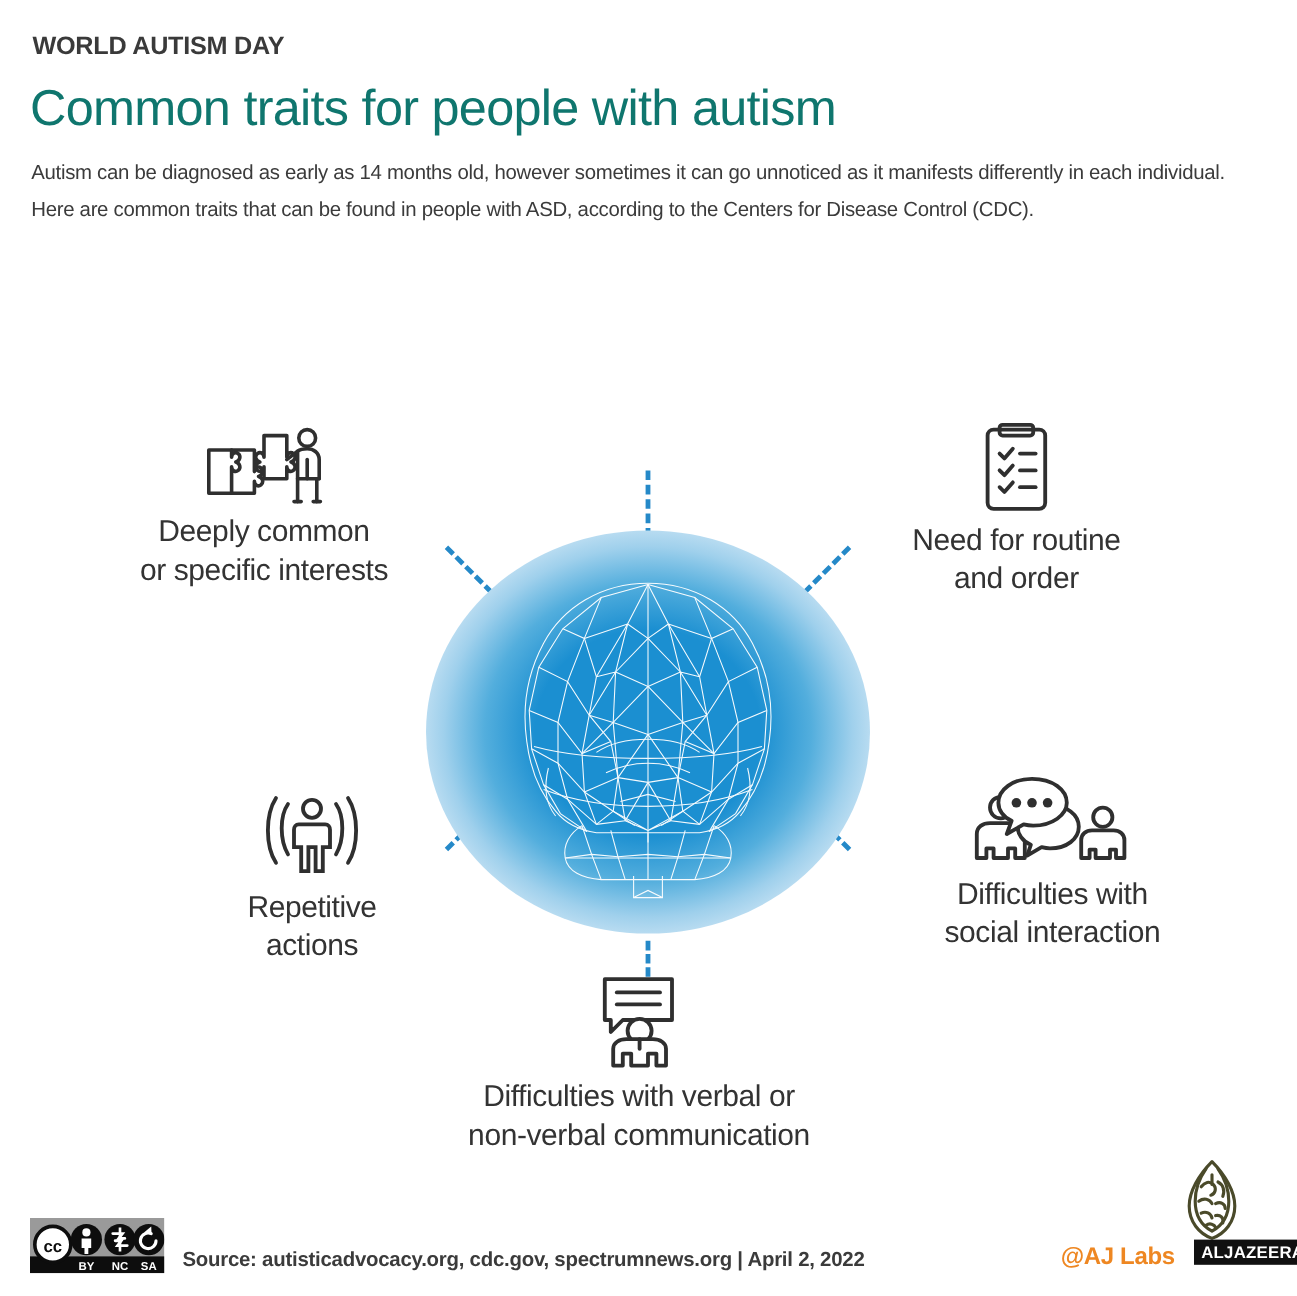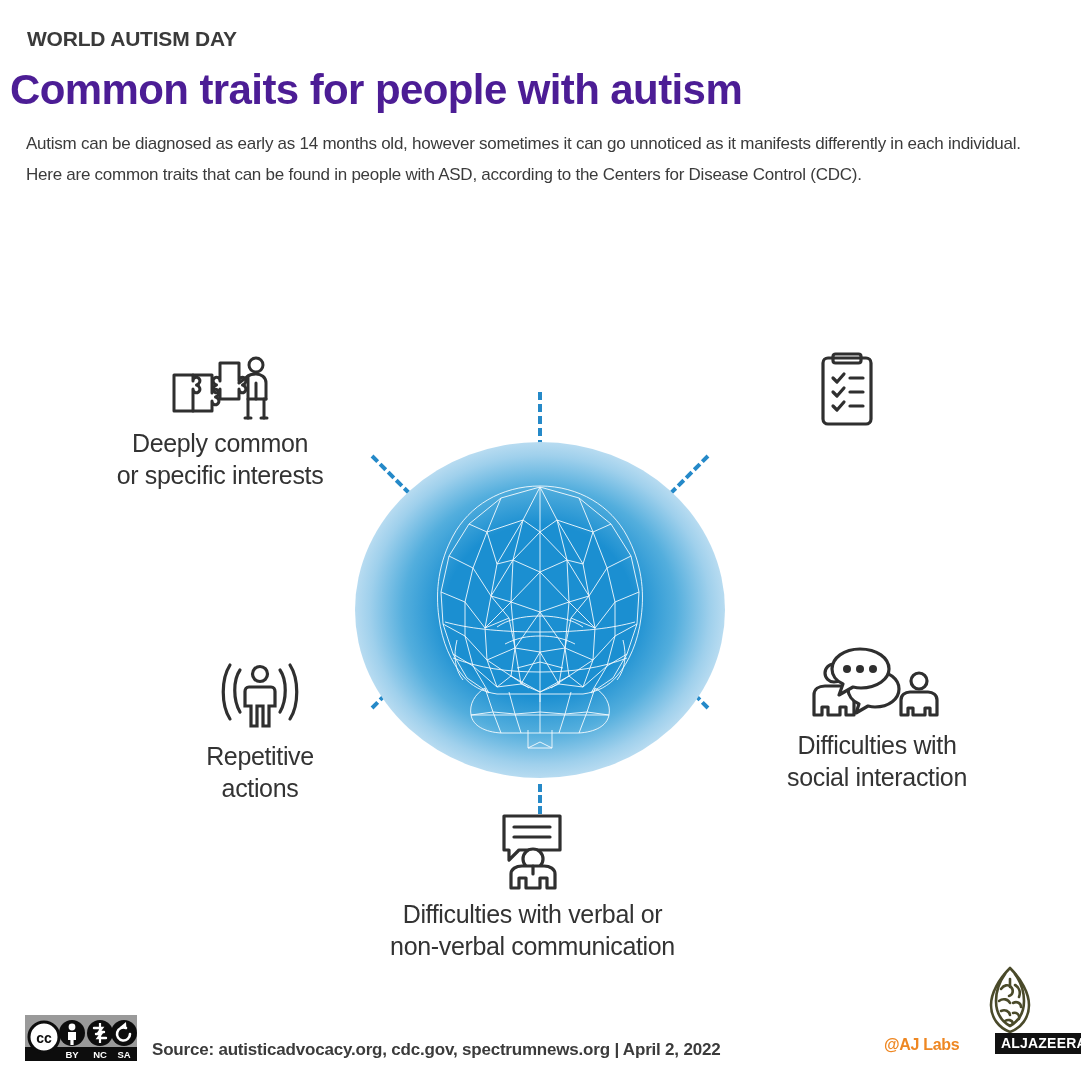--- a/index.html
+++ b/index.html
@@ -21,26 +21,26 @@
     position: absolute;
     left: 27px;
     top: 27px;
     font-size: 21px;
     font-weight: bold;
     letter-spacing: -0.2px;
     color: #3a3a3a;
   }
   #headline {
     position: absolute;
-    left: 10px;
+    left: 25px;
     top: 66px;
     font-size: 42px;
-    font-weight: 700;
+    font-weight: 400;
     letter-spacing: -0.6px;
-    color: #4c1d95;
+    color: #0f766e;
     white-space: nowrap;
   }
   #intro {
     position: absolute;
     left: 26px;
     top: 128px;
     width: 1030px;
     font-size: 17px;
     line-height: 31px;
     color: #3b3b3b;
@@ -126,21 +126,21 @@
     position: absolute;
     left: 975px;
     top: 965px;
     width: 70px;
     height: 70px;
   }
   #aj-labs {
     position: absolute;
     left: 884px;
     top: 1036px;
-    font-size: 16px;
+    font-size: 20px;
     font-weight: 600;
     color: #ee8722;
     letter-spacing: -0.3px;
   }
   #aj-wordmark {
     position: absolute;
     left: 995px;
     top: 1033px;
     background: #111111;
     color: #ffffff;
@@ -266,20 +266,22 @@
         <rect x="6" y="6" width="48" height="66" rx="5"></rect>
         <rect x="16" y="2" width="28" height="9" rx="2.5"></rect>
         <path d="M16 26 L20 30 L27 22"></path>
         <path d="M33 26 L46 26"></path>
         <path d="M16 40 L20 44 L27 36"></path>
         <path d="M33 40 L46 40"></path>
         <path d="M16 54 L20 58 L27 50"></path>
         <path d="M33 54 L46 54"></path>
       </g>
     </svg>
+    <div class="node-label">Need for routine
+and order</div>
   </div>
 
   <div class="node" style="left:160px; top:662px; width:200px;">
     <svg class="node-icon" width="80" height="72" viewBox="0 0 80 72">
       <g stroke="#2f2f2f" stroke-width="3.2" fill="none" stroke-linecap="round">
 
         <circle cx="40" cy="12" r="7.5"></circle>
         <path d="M29 25 L51 25 C53.5 25 55 27 55 29.5 L55 44 L49 44 L49 64 L43 64 L43 44 L37 44 L37 64 L31 64 L31 44 L25 44 L25 29.5 C25 27 26.5 25 29 25 Z"></path>
 
         <path d="M20 8 C13 18 13 38 20 50"></path>

